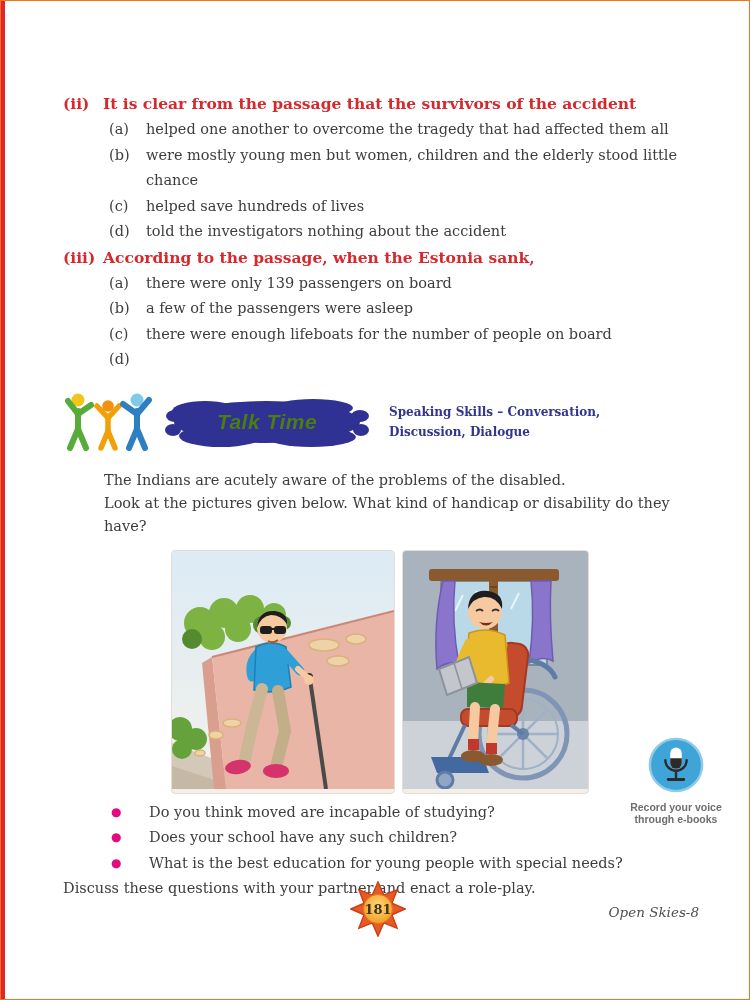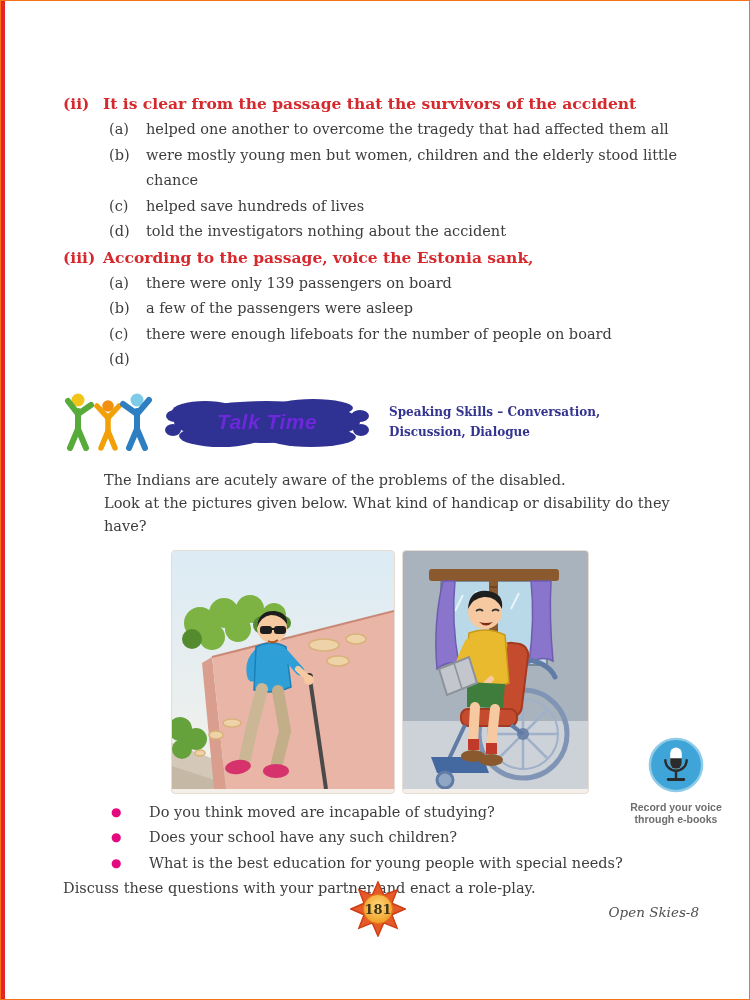--- a/index.html
+++ b/index.html
@@ -19,21 +19,21 @@
   .q-num  { width:40px; flex-shrink:0; }
   .option { display:flex; margin-left:46px; font-size:14.5px; line-height:25.5px; color:#3d3d3d; }
   .opt-label { width:37px; flex-shrink:0; }
 
   
   .talktime-row { display:flex; align-items:center; margin-top:16px; height:66px; }
   .tt-blob-wrap { position:relative; width:208px; height:56px; margin-left:8px; flex-shrink:0; }
   .tt-blob-wrap .tt-label {
     position:absolute; left:0; top:0; width:100%; height:100%;
     display:flex; align-items:center; justify-content:center;
-    color:#6d28d9; font-family:"Liberation Sans", sans-serif;
+    color:#4d7c0f; font-family:"Liberation Sans", sans-serif;
     font-weight:bold; font-style:italic; font-size:21px; letter-spacing:.5px;
   }
   .tt-subtitle { margin-left:18px; color:#33348e; font-weight:bold; font-size:12px; line-height:20px; }
 
   .intro { margin-top:14px; margin-left:41px; font-size:14.5px; line-height:23px; }
 
   .pictures { display:flex; gap:7px; margin-top:12px; margin-left:108px; }
   .pic-frame { border:1px solid #e7dcd2; border-radius:4px; overflow:hidden; background:#f4efe9; }
 
   .bullets { margin-top:6px; }
@@ -76,21 +76,21 @@
       </div>
       <div class="option">
         <span class="opt-label">(d)</span>
         <span>told the investigators nothing about the accident</span>
       </div>
     </div>
 
     <div>
       <div class="q-head">
         <span class="q-num">(iii)</span>
-        <span>According to the passage, voice the Estonia sank,</span>
+        <span>According to the passage, when the Estonia sank,</span>
       </div>
       <div class="option">
         <span class="opt-label">(a)</span>
         <span>there were only 139 passengers on board</span>
       </div>
       <div class="option">
         <span class="opt-label">(b)</span>
         <span>a few of the passengers were asleep</span>
       </div>
       <div class="option">

